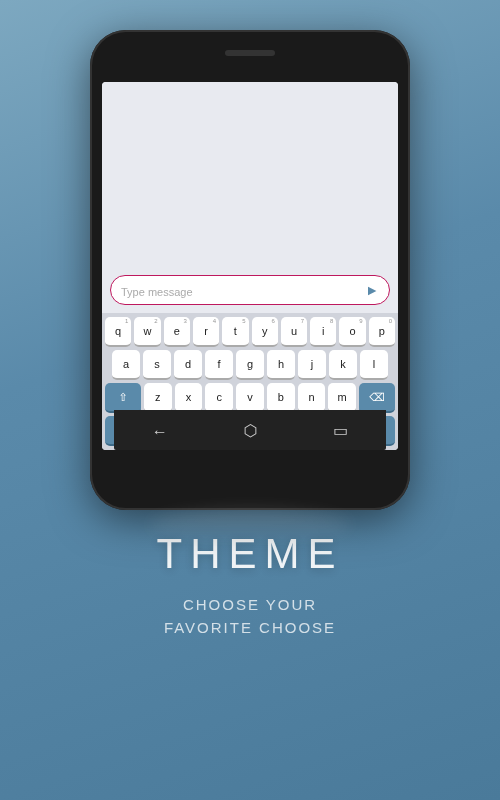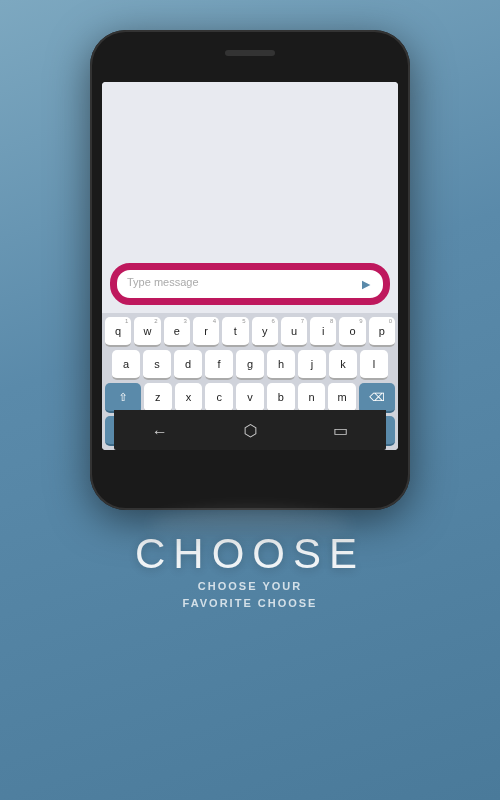--- a/index.html
+++ b/index.html
@@ -52,25 +52,25 @@
       flex: 1;
       background: #e8eaf0;
       display: flex;
       align-items: flex-end;
       padding: 8px;
     }
 
     .message-input-bar {
       width: 100%;
       display: flex;
-      align-items: flex-start;
+      align-items: flex-end;
       background: #fff;
       border-radius: 20px;
       padding: 6px 10px;
-      border: 7px solid #be185d;
+      border: 1px solid #be185d;
     }
 
     .message-placeholder {
       flex: 1;
       font-size: 11px;
       color: #aaa;
     }
 
     .send-icon {
       color: #5a8aaa;
@@ -268,26 +268,25 @@
 
     .themes-title {
       font-size: 42px;
       font-weight: 300;
       letter-spacing: 8px;
       color: rgba(255,255,255,0.92);
       text-shadow: 0 2px 8px rgba(0,0,0,0.2);
     }
 
     .themes-subtitle {
-      font-size: 11px;
+      font-size: 15px;
       letter-spacing: 2px;
       color: rgba(255,255,255,0.75);
-      margin-top: 0;
+      margin-top: 16px;
       line-height: 1.5;
-      font-weight: bold;
     }
 
     
     .phone-reflection {
       position: absolute;
       bottom: -30px;
       left: 50%;
       transform: translateX(-50%);
       width: 200px;
       height: 30px;
@@ -366,18 +365,18 @@
         <span class="nav-btn">⬡</span>
         <span class="nav-btn">▭</span>
       </div>
     </div>
 
     <div class="phone-reflection"></div>
   </div>
 </div>
 
 <div class="bottom-section">
-  <div class="themes-title">CHOOSE</div>
+  <div class="themes-title">THEME</div>
   <div class="themes-subtitle">
     <span>CHOOSE YOUR</span><br>
     <span>FAVORITE CHOOSE</span>
   </div>
 </div>
 
 </body></html>

